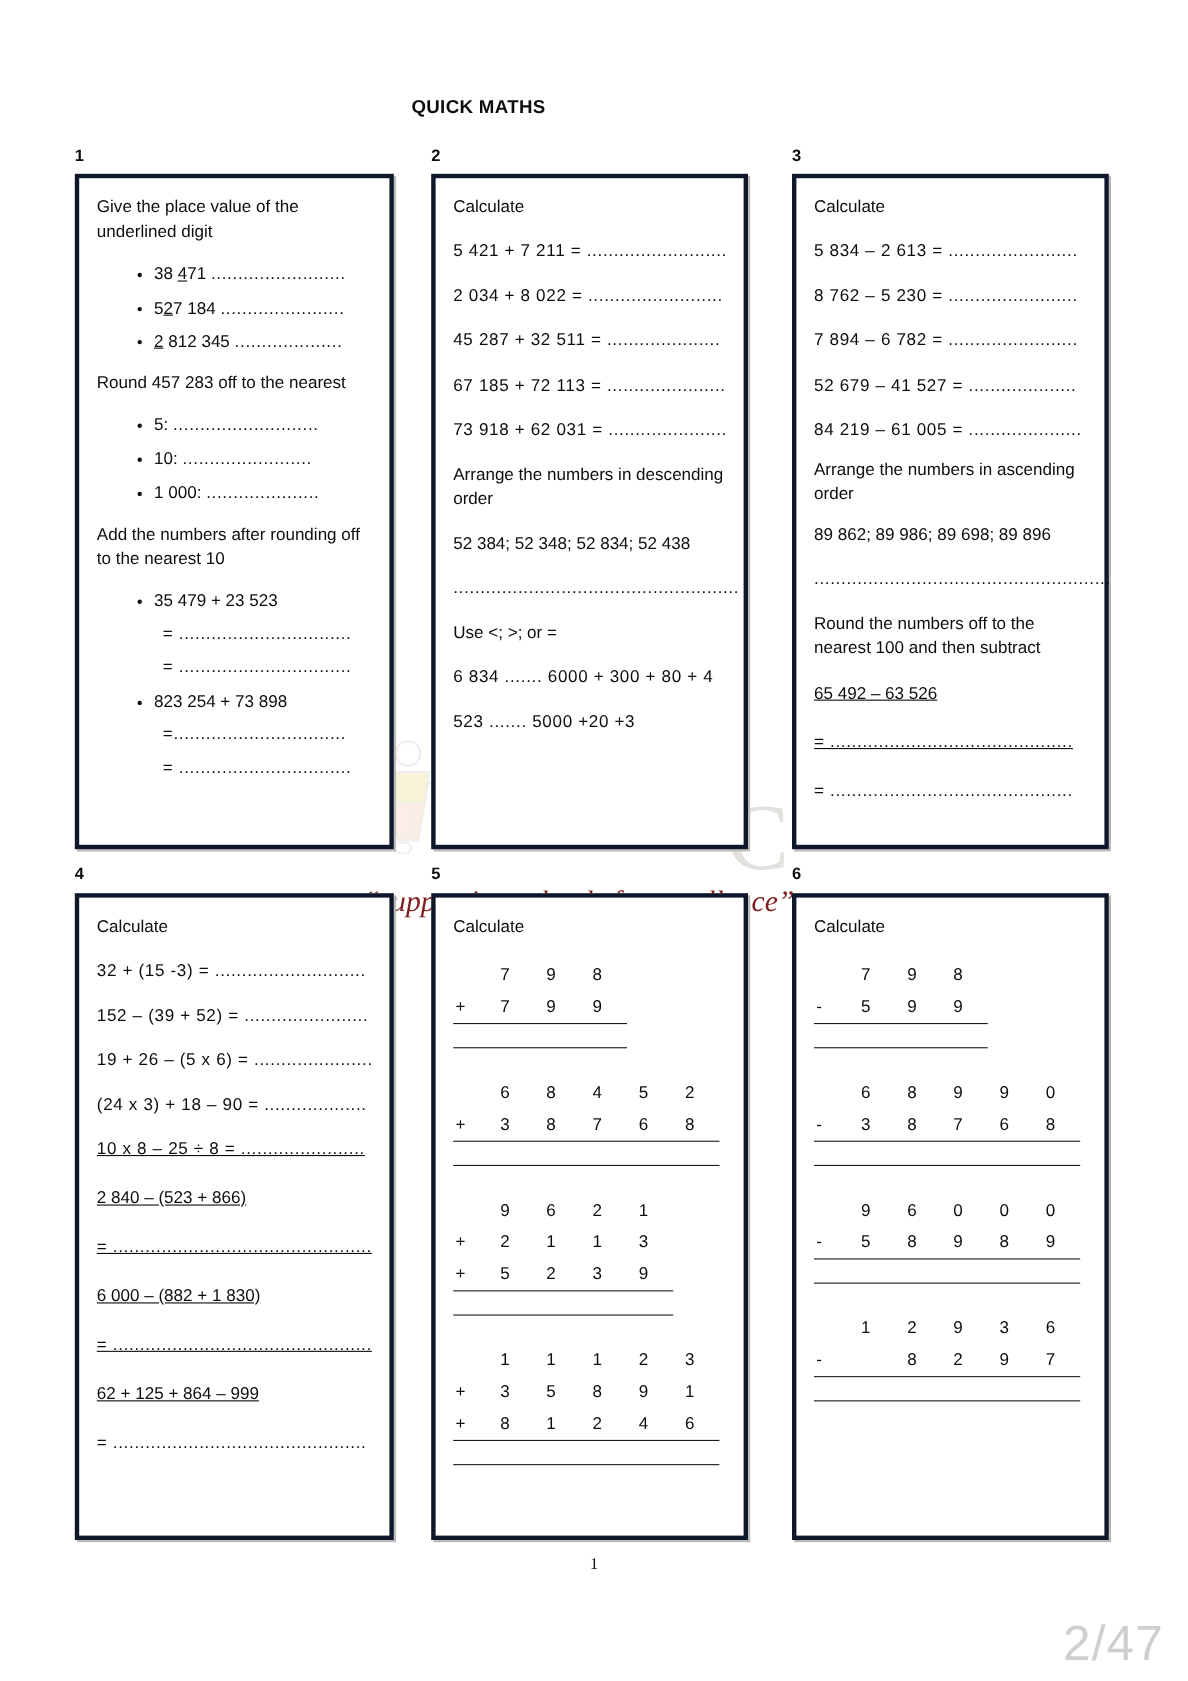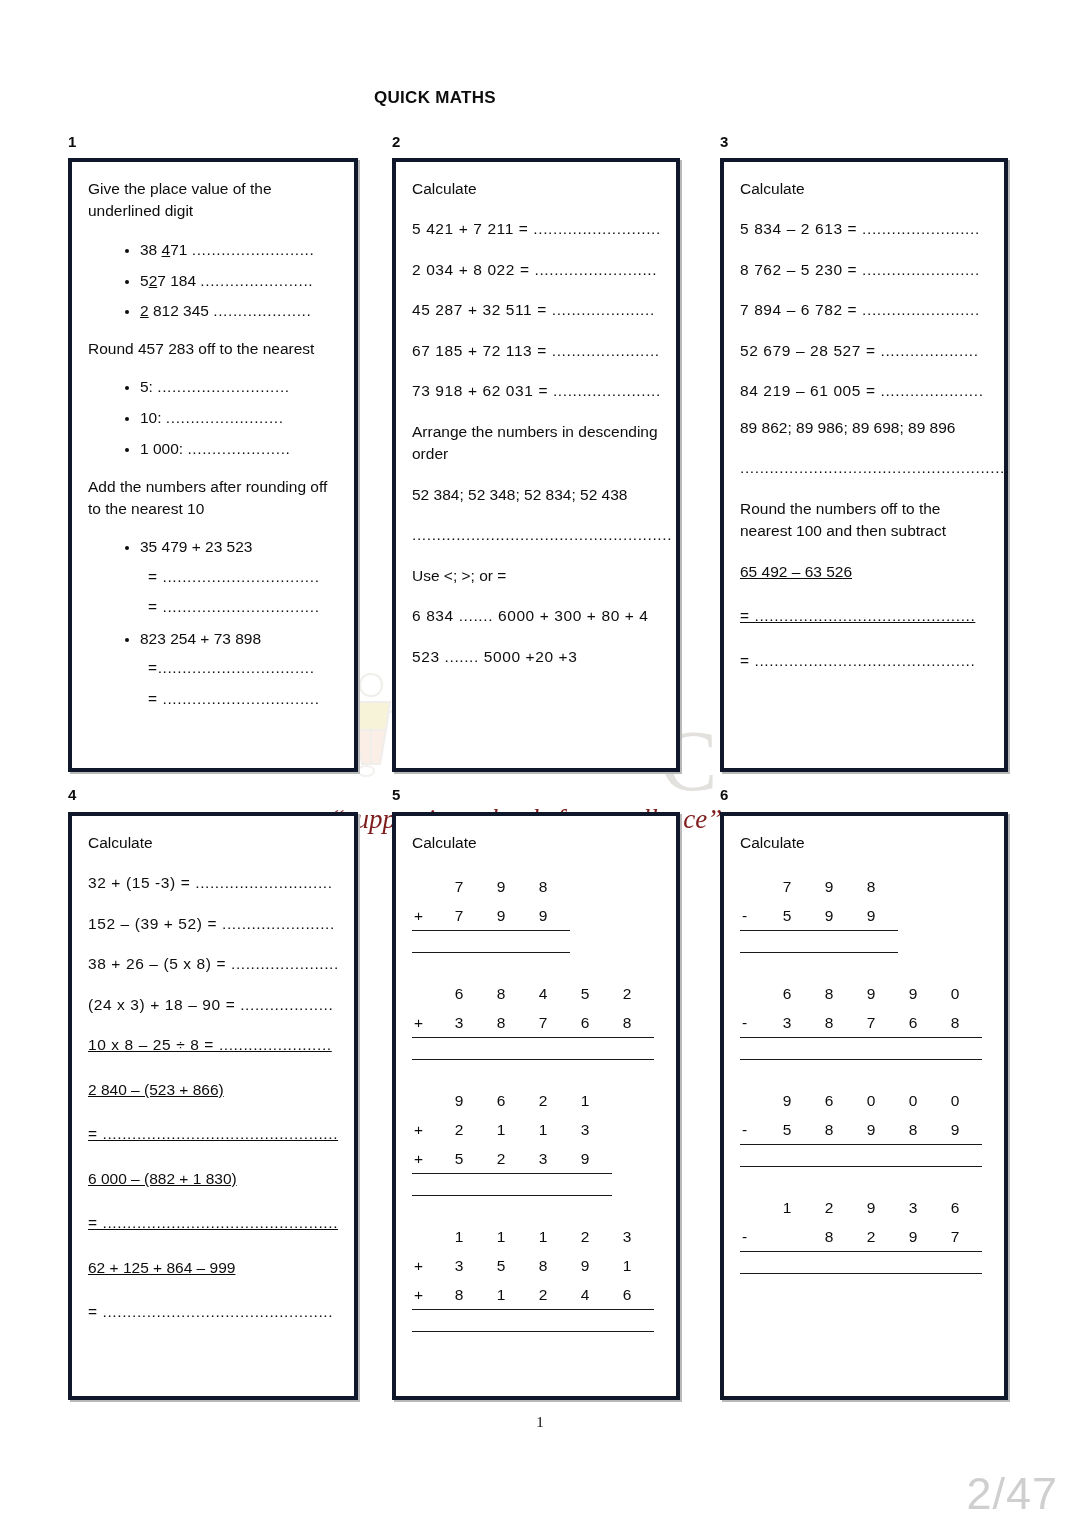--- a/index.html
+++ b/index.html
@@ -247,36 +247,37 @@
   <div class="line dots">6 834 ....... 6000 + 300 + 80 + 4</div>
   <div class="line dots">523 ....... 5000 +20 +3</div>
 </div>
 
 <div class="qnum col3 num-rowA">3</div>
 <div class="qbox col3 rowA h-top">
   <div class="line">Calculate</div>
   <div class="line dots">5 834 – 2 613 = ........................</div>
   <div class="line dots">8 762 – 5 230 = ........................</div>
   <div class="line dots">7 894 – 6 782 = ........................</div>
-  <div class="line dots">52 679 – 28 527 = ....................</div>
+  <div class="line dots">52 679 – 41 527 = ....................</div>
   <div class="line tight dots">84 219 – 61 005 = .....................</div>
+  <div class="line tight">Arrange the numbers in ascending order</div>
   <div class="line">89 862; 89 986; 89 698; 89 896</div>
   <div class="line dots">.......................................................</div>
   <div class="line">Round the numbers off to the nearest 100 and then subtract</div>
   <div class="line wide">65 492 – 63 526</div>
   <div class="line wide dots">= .............................................</div>
   <div class="line dots">= .............................................</div>
 </div>
 
 <div class="qnum col1 num-rowB">4</div>
 <div class="qbox col1 rowB h-bot">
   <div class="line">Calculate</div>
   <div class="line dots">32 + (15 -3) = ............................</div>
   <div class="line dots">152 – (39 + 52) = .......................</div>
-  <div class="line dots">38 + 26 – (5 x 8) = ......................</div>
+  <div class="line dots">19 + 26 – (5 x 6) = ......................</div>
   <div class="line dots">(24 x 3) + 18 – 90 = ...................</div>
   <div class="line wide dots">10 x 8 – 25 ÷ 8 = .......................</div>
   <div class="line wide">2 840 – (523 + 866)</div>
   <div class="line wide dots">= ................................................</div>
   <div class="line wide">6 000 – (882 + 1 830)</div>
   <div class="line wide dots">= ................................................</div>
   <div class="line wide">62 + 125 + 864 – 999</div>
   <div class="line dots">= ...............................................</div>
 </div>
 

